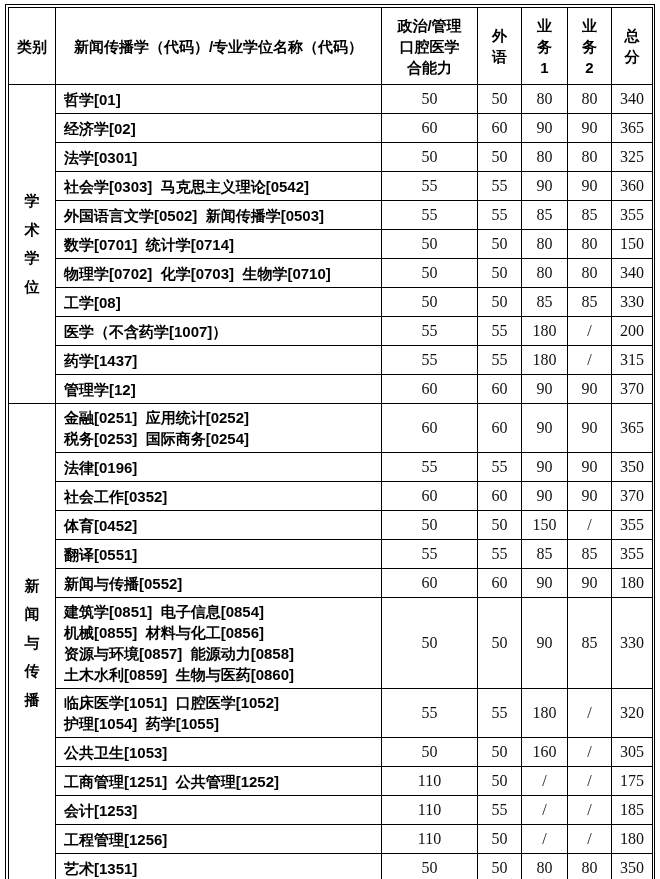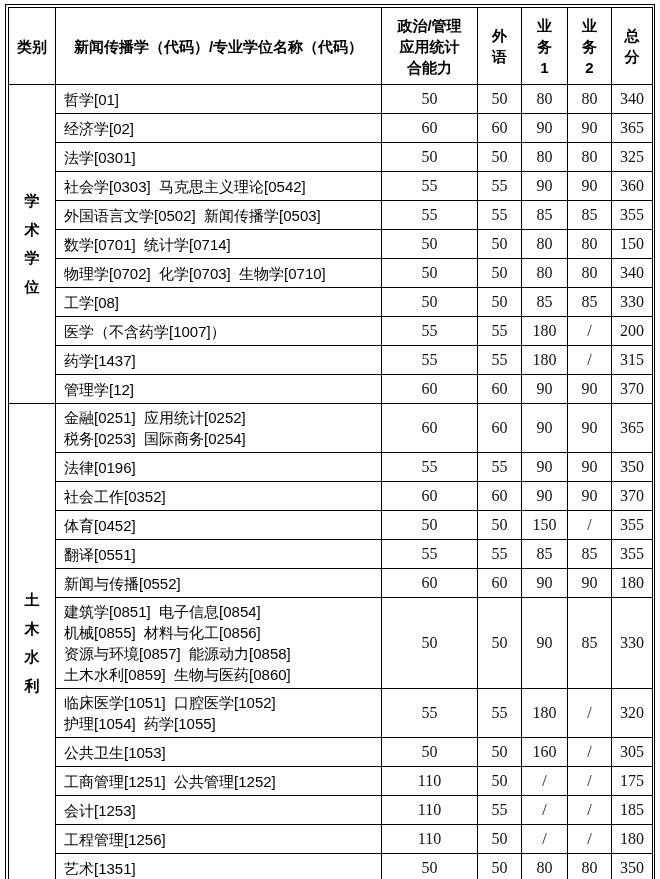--- a/index.html
+++ b/index.html
@@ -49,21 +49,21 @@
     display: inline-block;
     width: 1.1em;
     word-break: break-all;
     line-height: 1.9;
     font-weight: bold;
     text-align: center;
   }
   .name-cell {
     text-align: left !important;
     padding: 3px 2px 3px 8px !important;
-    font-weight: normal;
+    font-weight: bold;
     font-size: 15px;
     white-space: pre-wrap;
     line-height: 21px;
   }
   .num-cell {
     font-family: "Liberation Serif", serif;
     font-size: 16px;
     font-weight: normal;
     color: #111;
   }
@@ -80,21 +80,21 @@
       <col style="width:44px">
       <col style="width:46px">
       <col style="width:44px">
       <col style="width:41px">
     </colgroup>
     <tbody>
       <tr class="header-row">
         <td class="head-cell">类别</td>
         <td class="head-cell">新闻传播学（代码）/专业学位名称（代码）</td>
         <td class="head-cell">政治/管理
-应用统计
+口腔医学
 合能力</td>
         <td class="head-cell">外
 语</td>
         <td class="head-cell">业
 务
 1</td>
         <td class="head-cell">业
 务
 2</td>
         <td class="head-cell">总
@@ -184,21 +184,21 @@
         </tr>
         <tr class="data-row">
           <td class="name-cell">管理学[12]</td>
           <td class="num-cell">60</td>
           <td class="num-cell">60</td>
           <td class="num-cell">90</td>
           <td class="num-cell">90</td>
           <td class="num-cell">370</td>
         </tr>
         <tr class="data-row">
-          <td class="cat-cell" rowspan="13"><span class="vert">土木水利</span></td>
+          <td class="cat-cell" rowspan="13"><span class="vert">新闻与传播</span></td>
           <td class="name-cell">金融[0251]  应用统计[0252]
 税务[0253]  国际商务[0254]</td>
           <td class="num-cell">60</td>
           <td class="num-cell">60</td>
           <td class="num-cell">90</td>
           <td class="num-cell">90</td>
           <td class="num-cell">365</td>
         </tr>
         <tr class="data-row">
           <td class="name-cell">法律[0196]</td>

